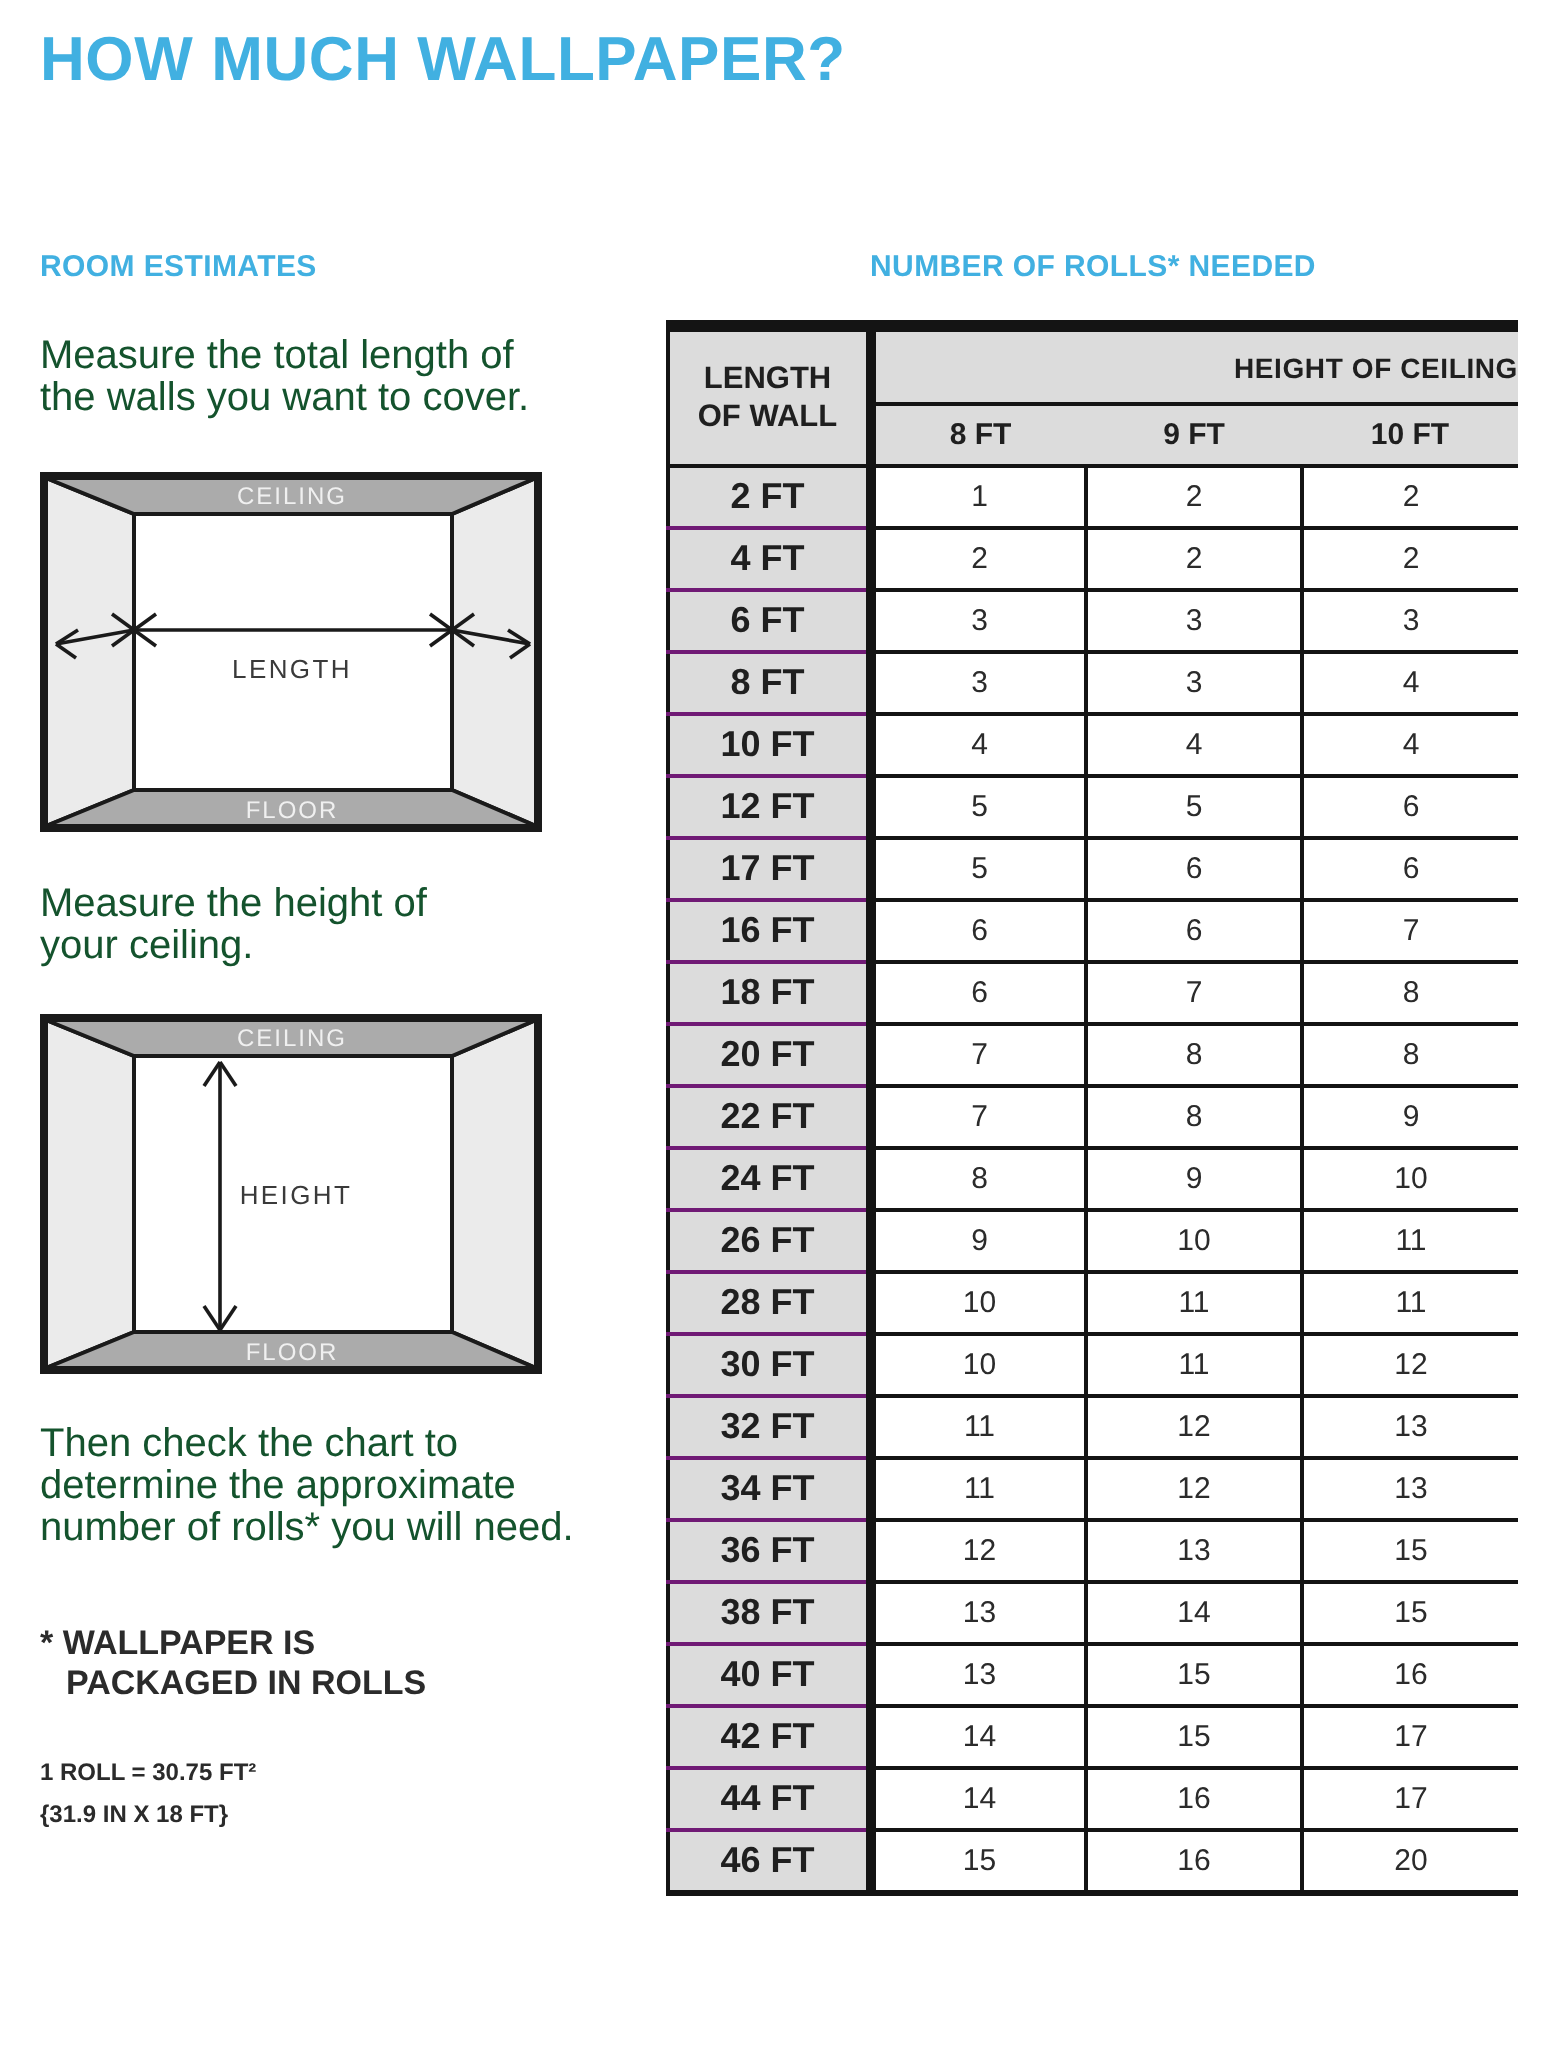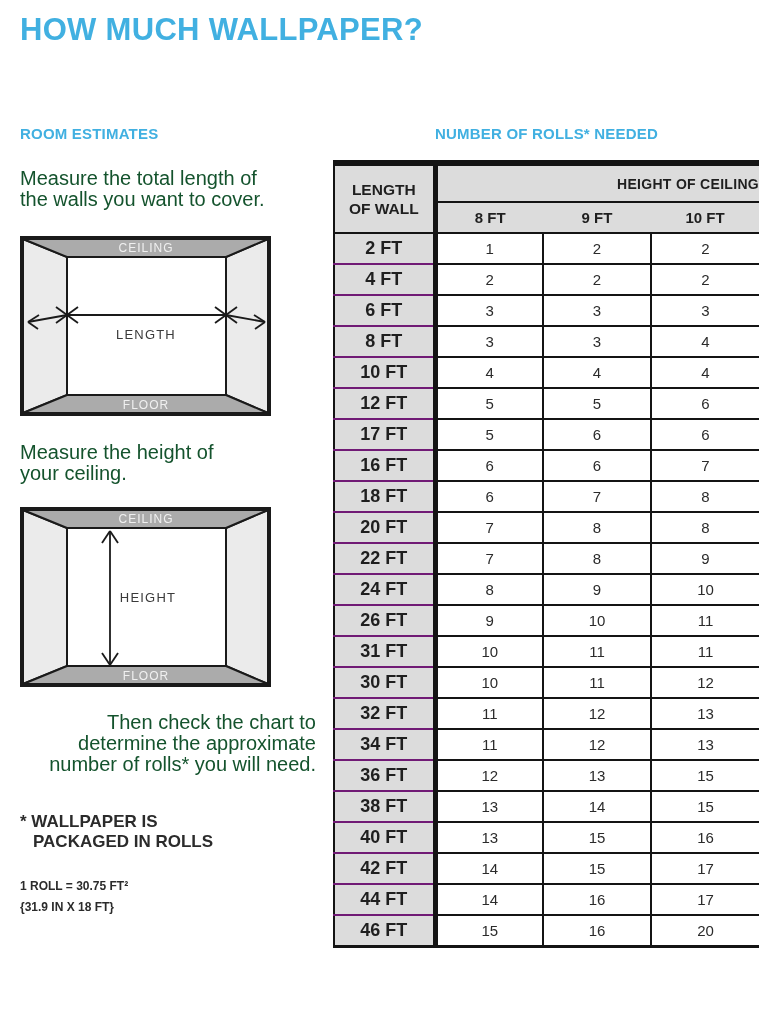--- a/index.html
+++ b/index.html
@@ -25,21 +25,21 @@
   }
   .step-text {
     font-size: 20px; color: #14532d; line-height: 21px;
     white-space: pre-line;
   }
   .step-length { margin-top: 25px; }
   .room-svg { display: block; width: 251px; height: 180px; }
   .diagram-length { margin-top: 26px; }
   .step-height { margin-top: 26px; }
   .diagram-height { margin-top: 23px; }
-  .step-chart { margin-top: 25px; text-align: right; }
+  .step-chart { margin-top: 25px; }
   .footnote { margin-top: 37px; font-size: 17px; font-weight: bold; color: #2b2b2b; line-height: 20px; }
   .footnote-indent { padding-left: 13px; }
   .roll-size { margin-top: 24px; font-size: 12px; font-weight: bold; color: #2b2b2b; line-height: 21px; }
 
   
   .wall-side { fill: #ebebeb; stroke: #1a1a1a; stroke-width: 2; stroke-linejoin: miter; }
   .wall-cf { fill: #ababab; stroke: #1a1a1a; stroke-width: 2; stroke-linejoin: miter; }
   .back-wall { fill: #ffffff; stroke: #1a1a1a; stroke-width: 2; }
   .outer-frame { fill: none; stroke: #1a1a1a; stroke-width: 3; }
   .room-label { font-family: "Liberation Sans", sans-serif; font-size: 12px; fill: #f0f0f0; letter-spacing: 1px; }
@@ -251,21 +251,21 @@
           <td class="val-cell">9</td>
           <td class="val-cell">10</td>
         </tr>
         <tr>
           <th class="wall-cell">26 FT</th>
           <td class="val-cell">9</td>
           <td class="val-cell">10</td>
           <td class="val-cell">11</td>
         </tr>
         <tr>
-          <th class="wall-cell">31 FT</th>
+          <th class="wall-cell">28 FT</th>
           <td class="val-cell">10</td>
           <td class="val-cell">11</td>
           <td class="val-cell">11</td>
         </tr>
         <tr>
           <th class="wall-cell">30 FT</th>
           <td class="val-cell">10</td>
           <td class="val-cell">11</td>
           <td class="val-cell">12</td>
         </tr>

